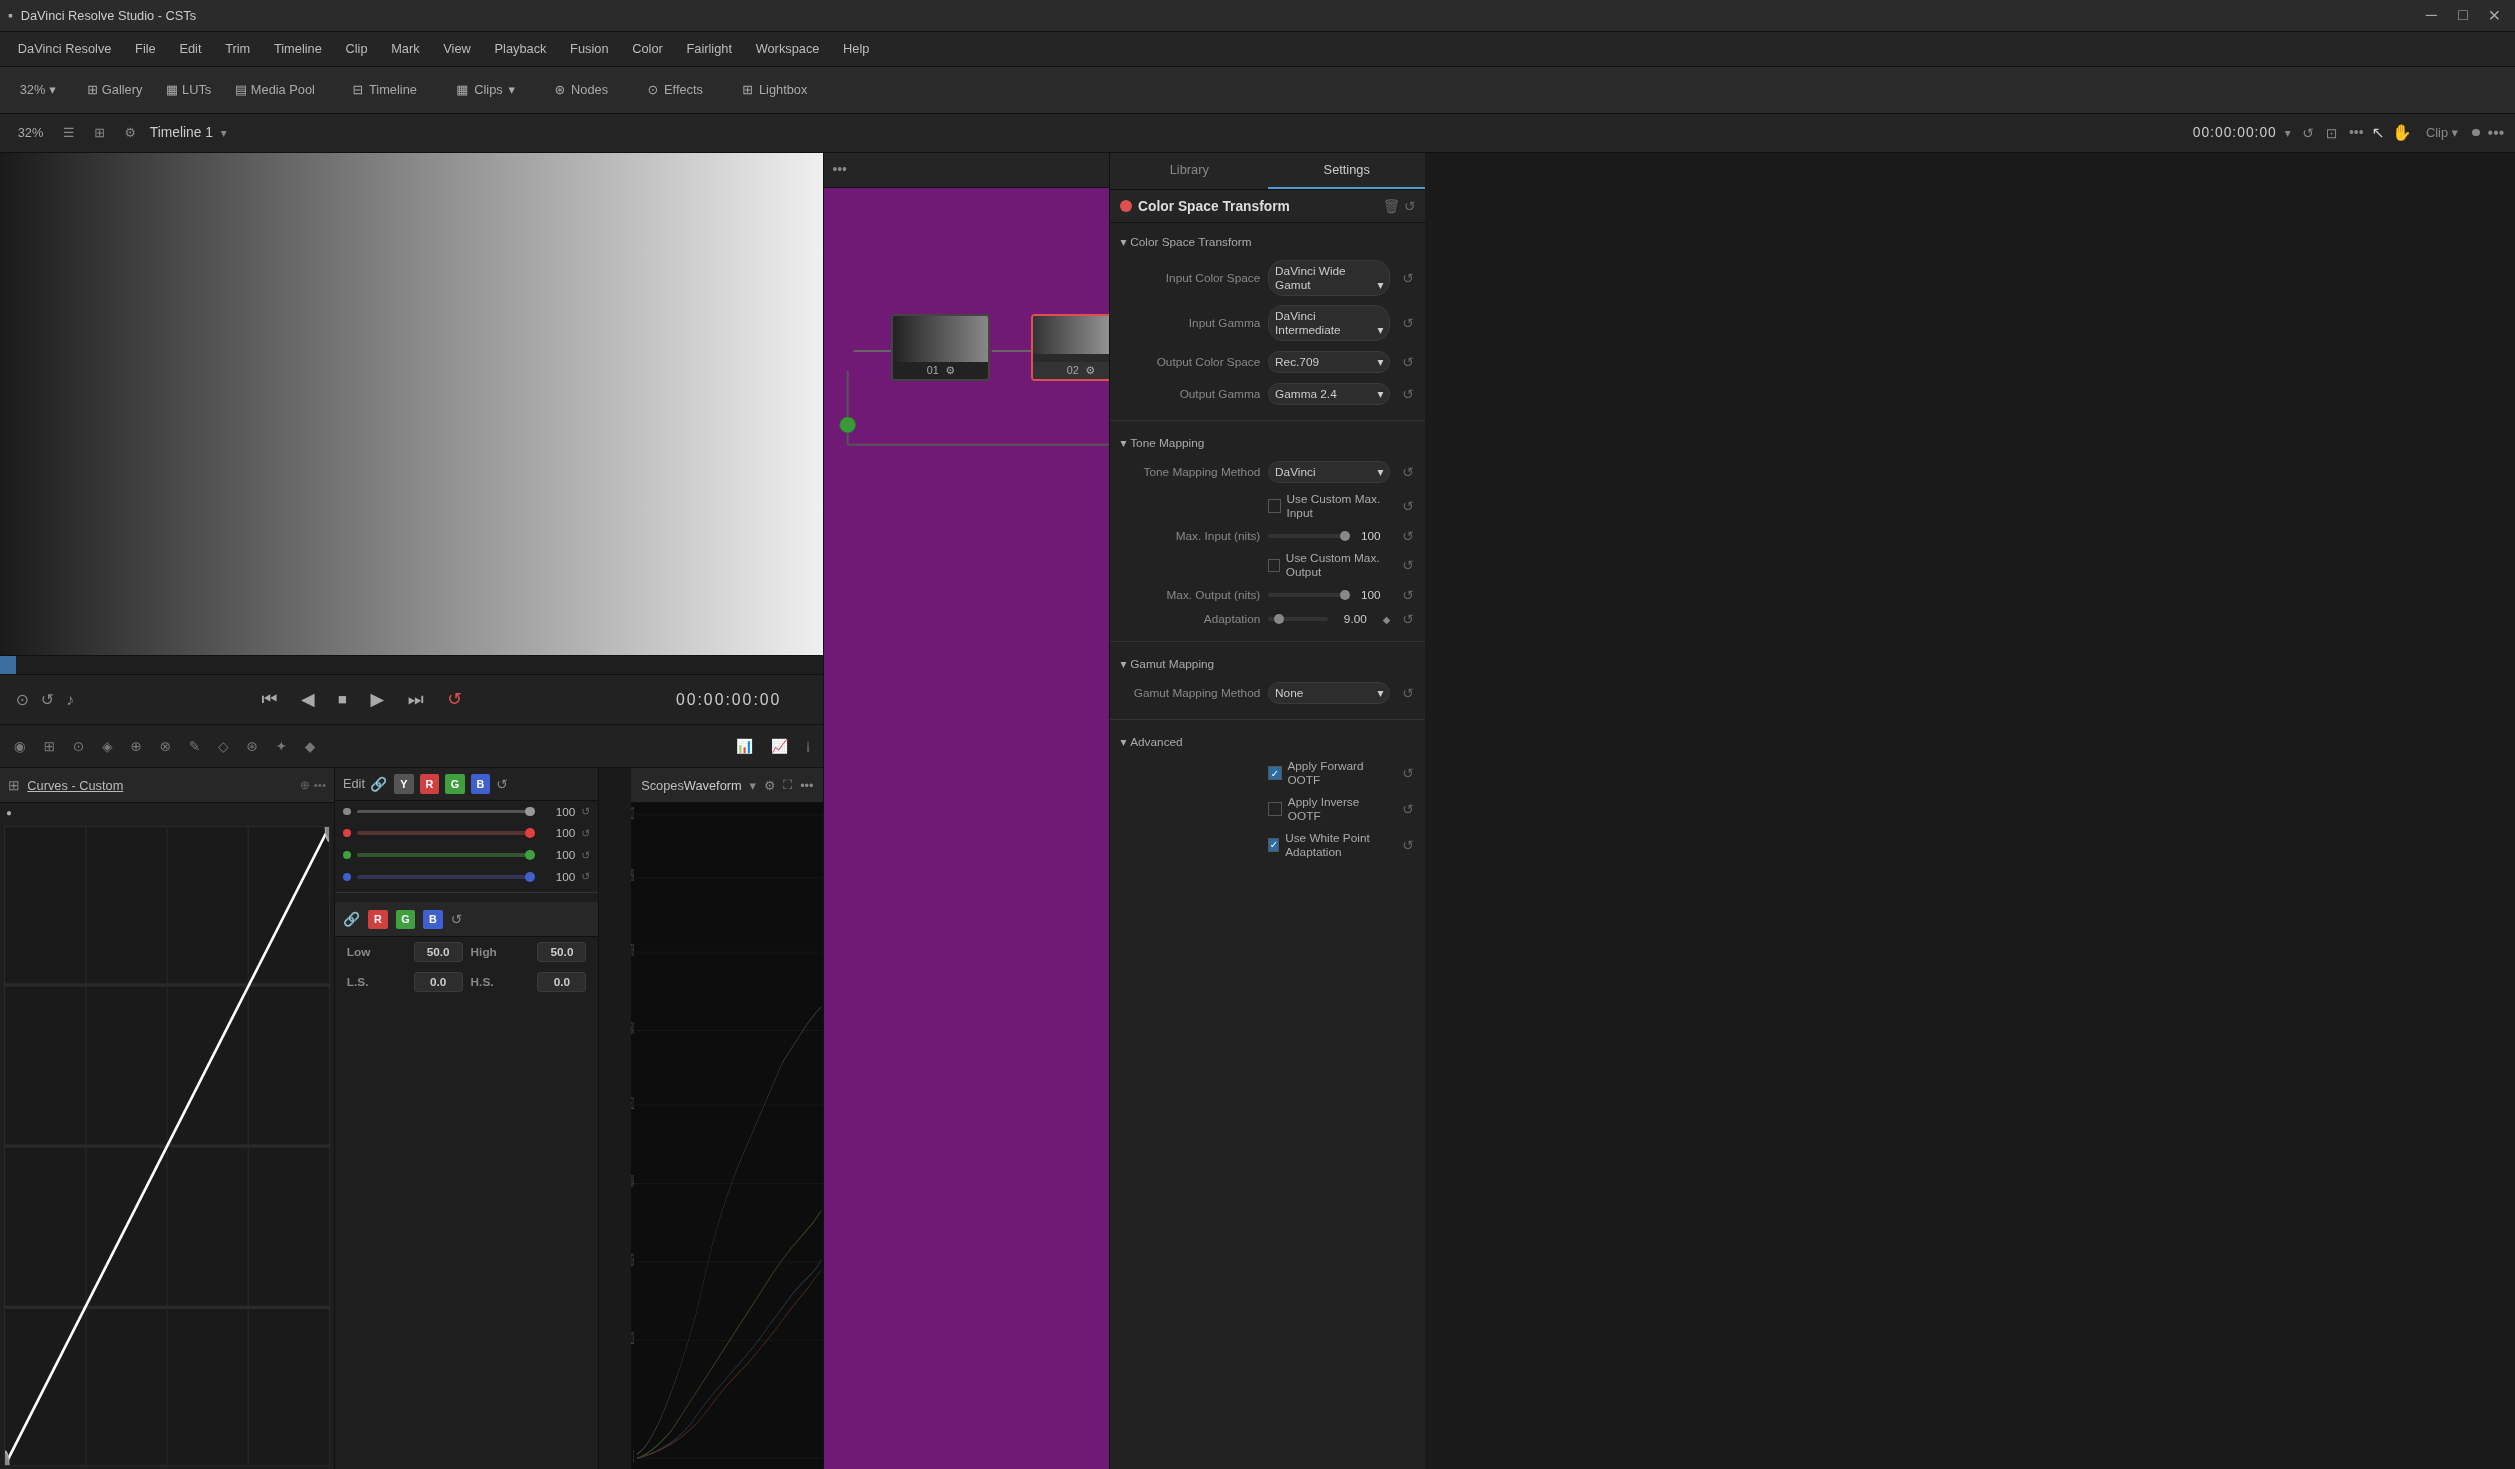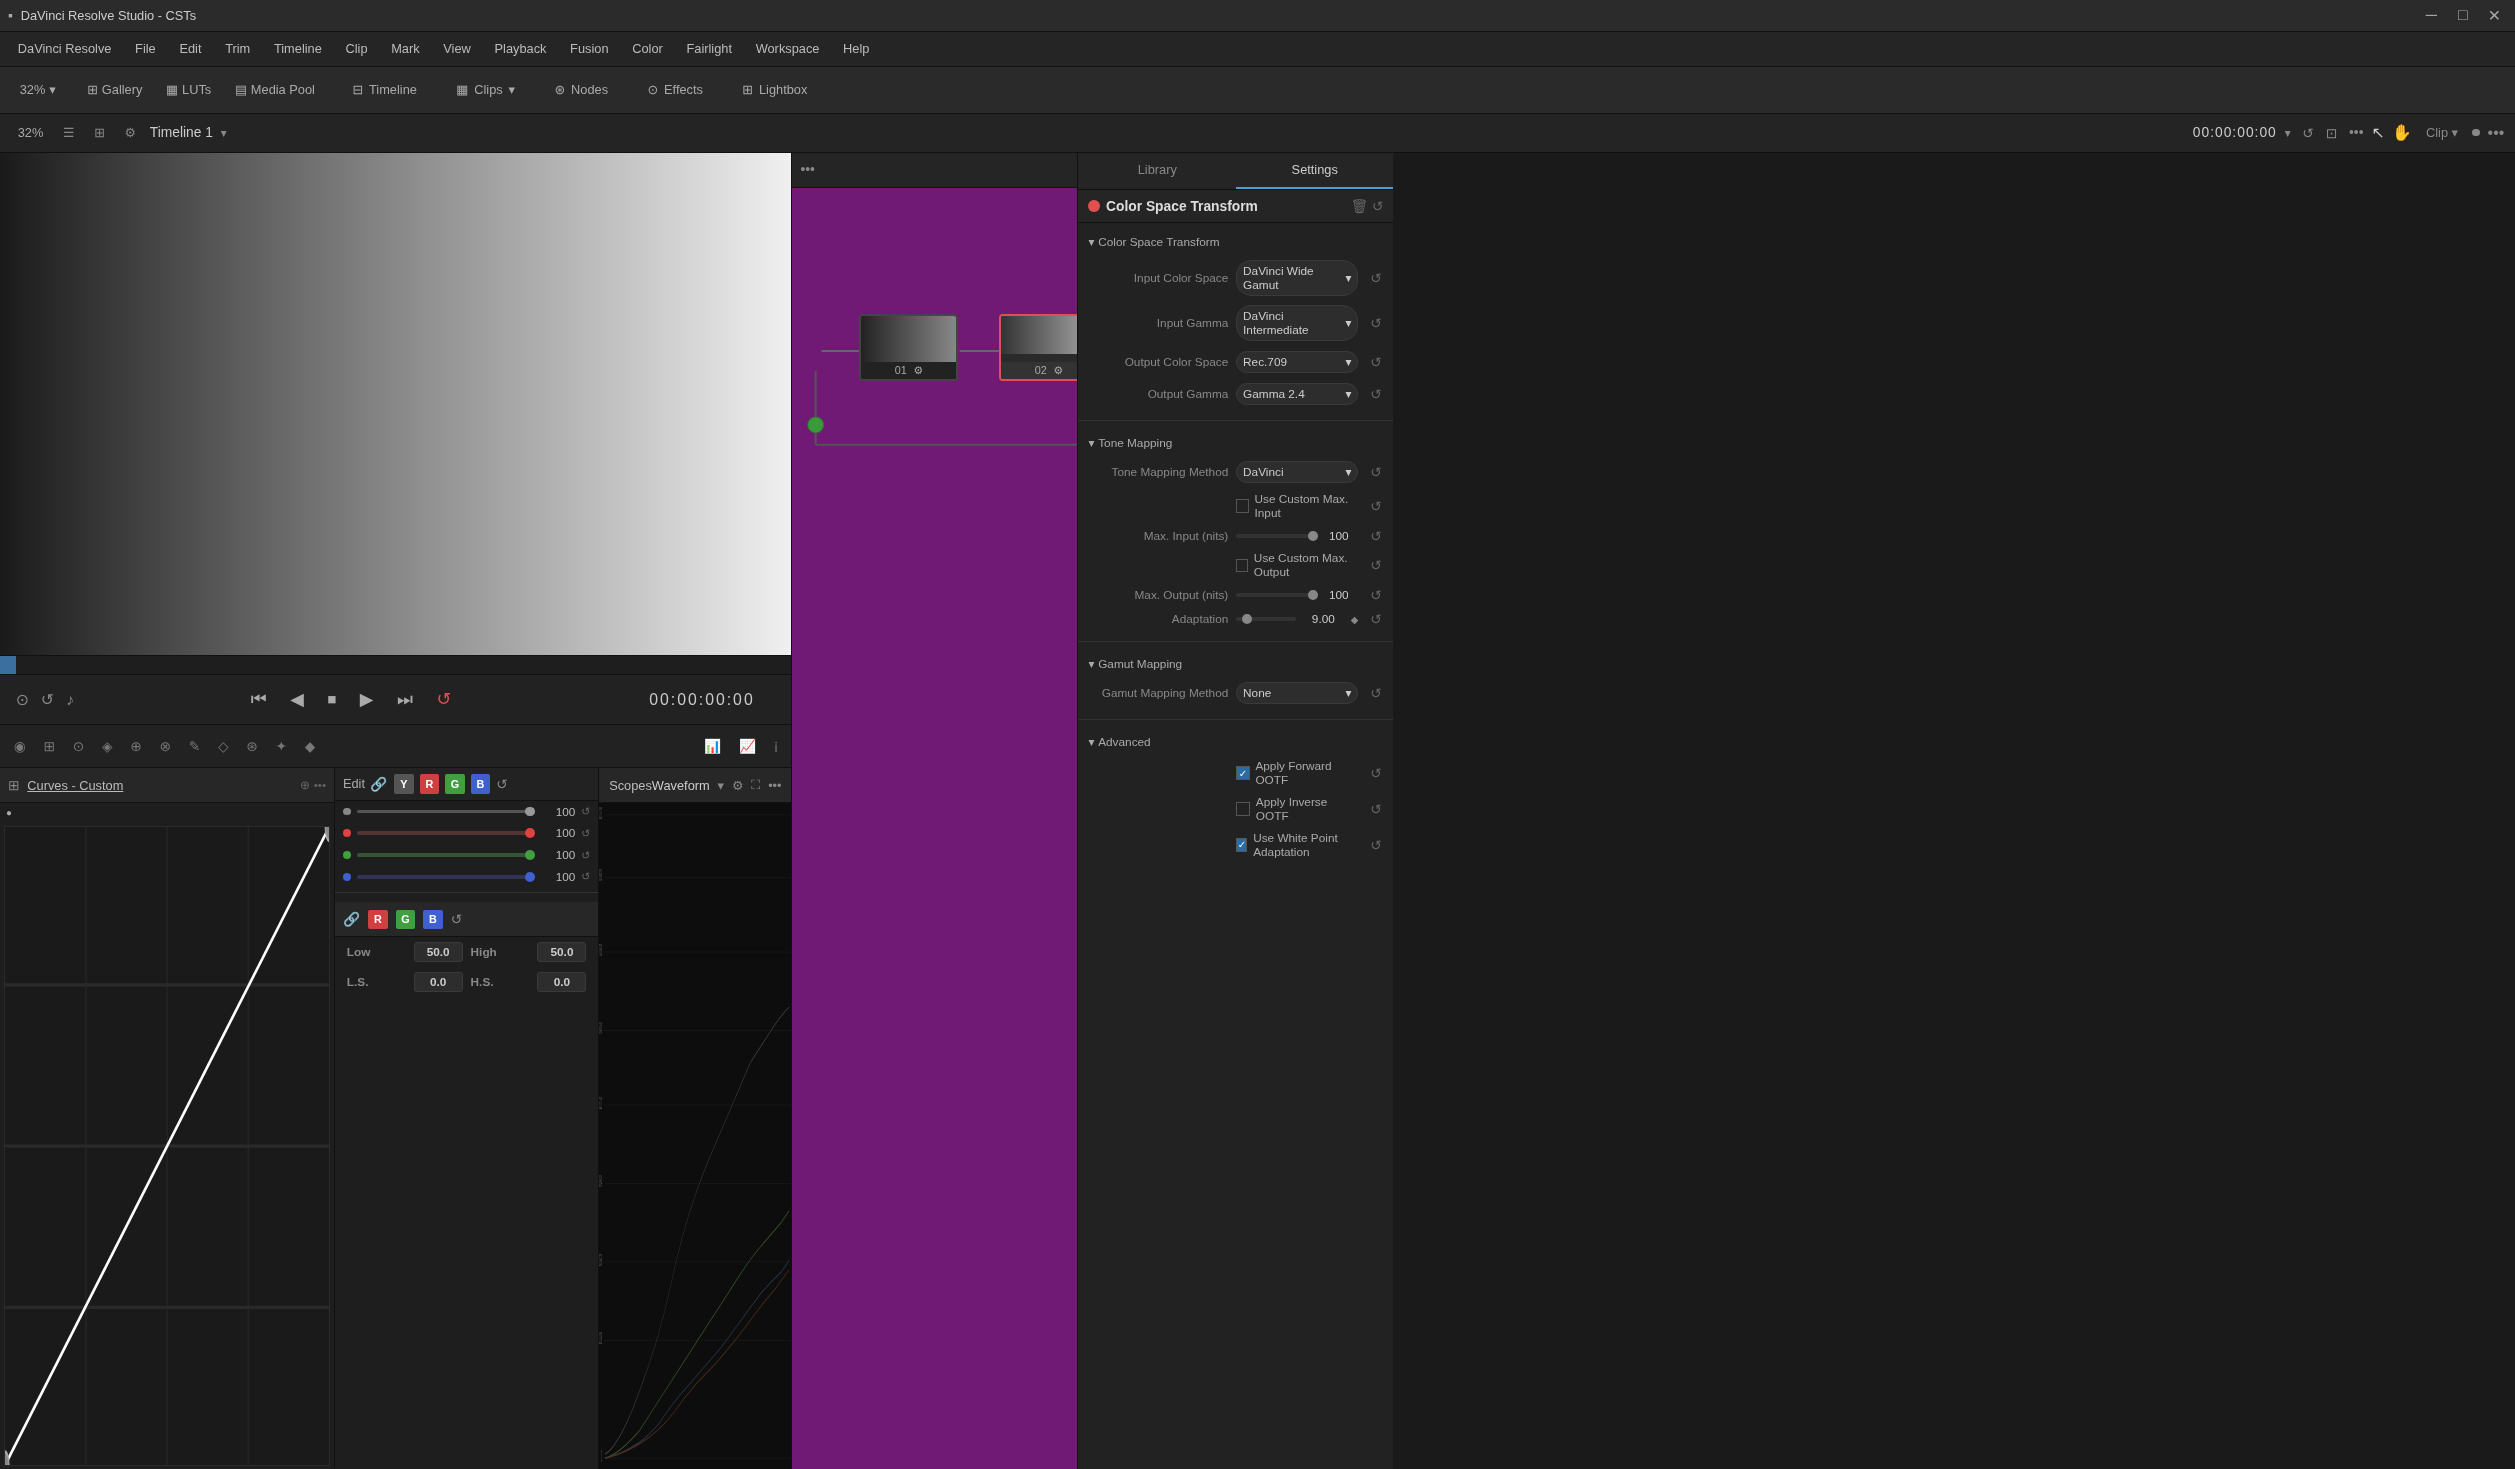--- a/index.html
+++ b/index.html
@@ -296,20 +296,21 @@
       font-size: 10.8px;
       cursor: pointer;
     }
 
     
     .scopes-panel {
       flex: 1;
       background: #1a1a1a;
       display: flex;
       flex-direction: column;
+      margin-left: 32px;
     }
     .scopes-header {
       background: #272727;
       height: 35px;
       display: flex;
       align-items: center;
       padding: 0 9.9px;
       border-bottom: 1px solid #111;
     }
     .scopes-title {
@@ -459,21 +460,21 @@
     }
     .cst-dropdown {
       flex: 1;
       background: #2d2d2d;
       border: 1px solid #3a3a3a;
       border-radius: 15px;
       color: #ccc;
       font-size: 11.8px;
       padding: 3px 5.9px;
       display: flex;
-      align-items: center;
+      align-items: flex-end;
       justify-content: space-between;
       cursor: pointer;
     }
     .cst-reset {
       color: #666;
       font-size: 13.8px;
       cursor: pointer;
       margin-left: 3.9px;
     }
     .cst-checkbox-row {

